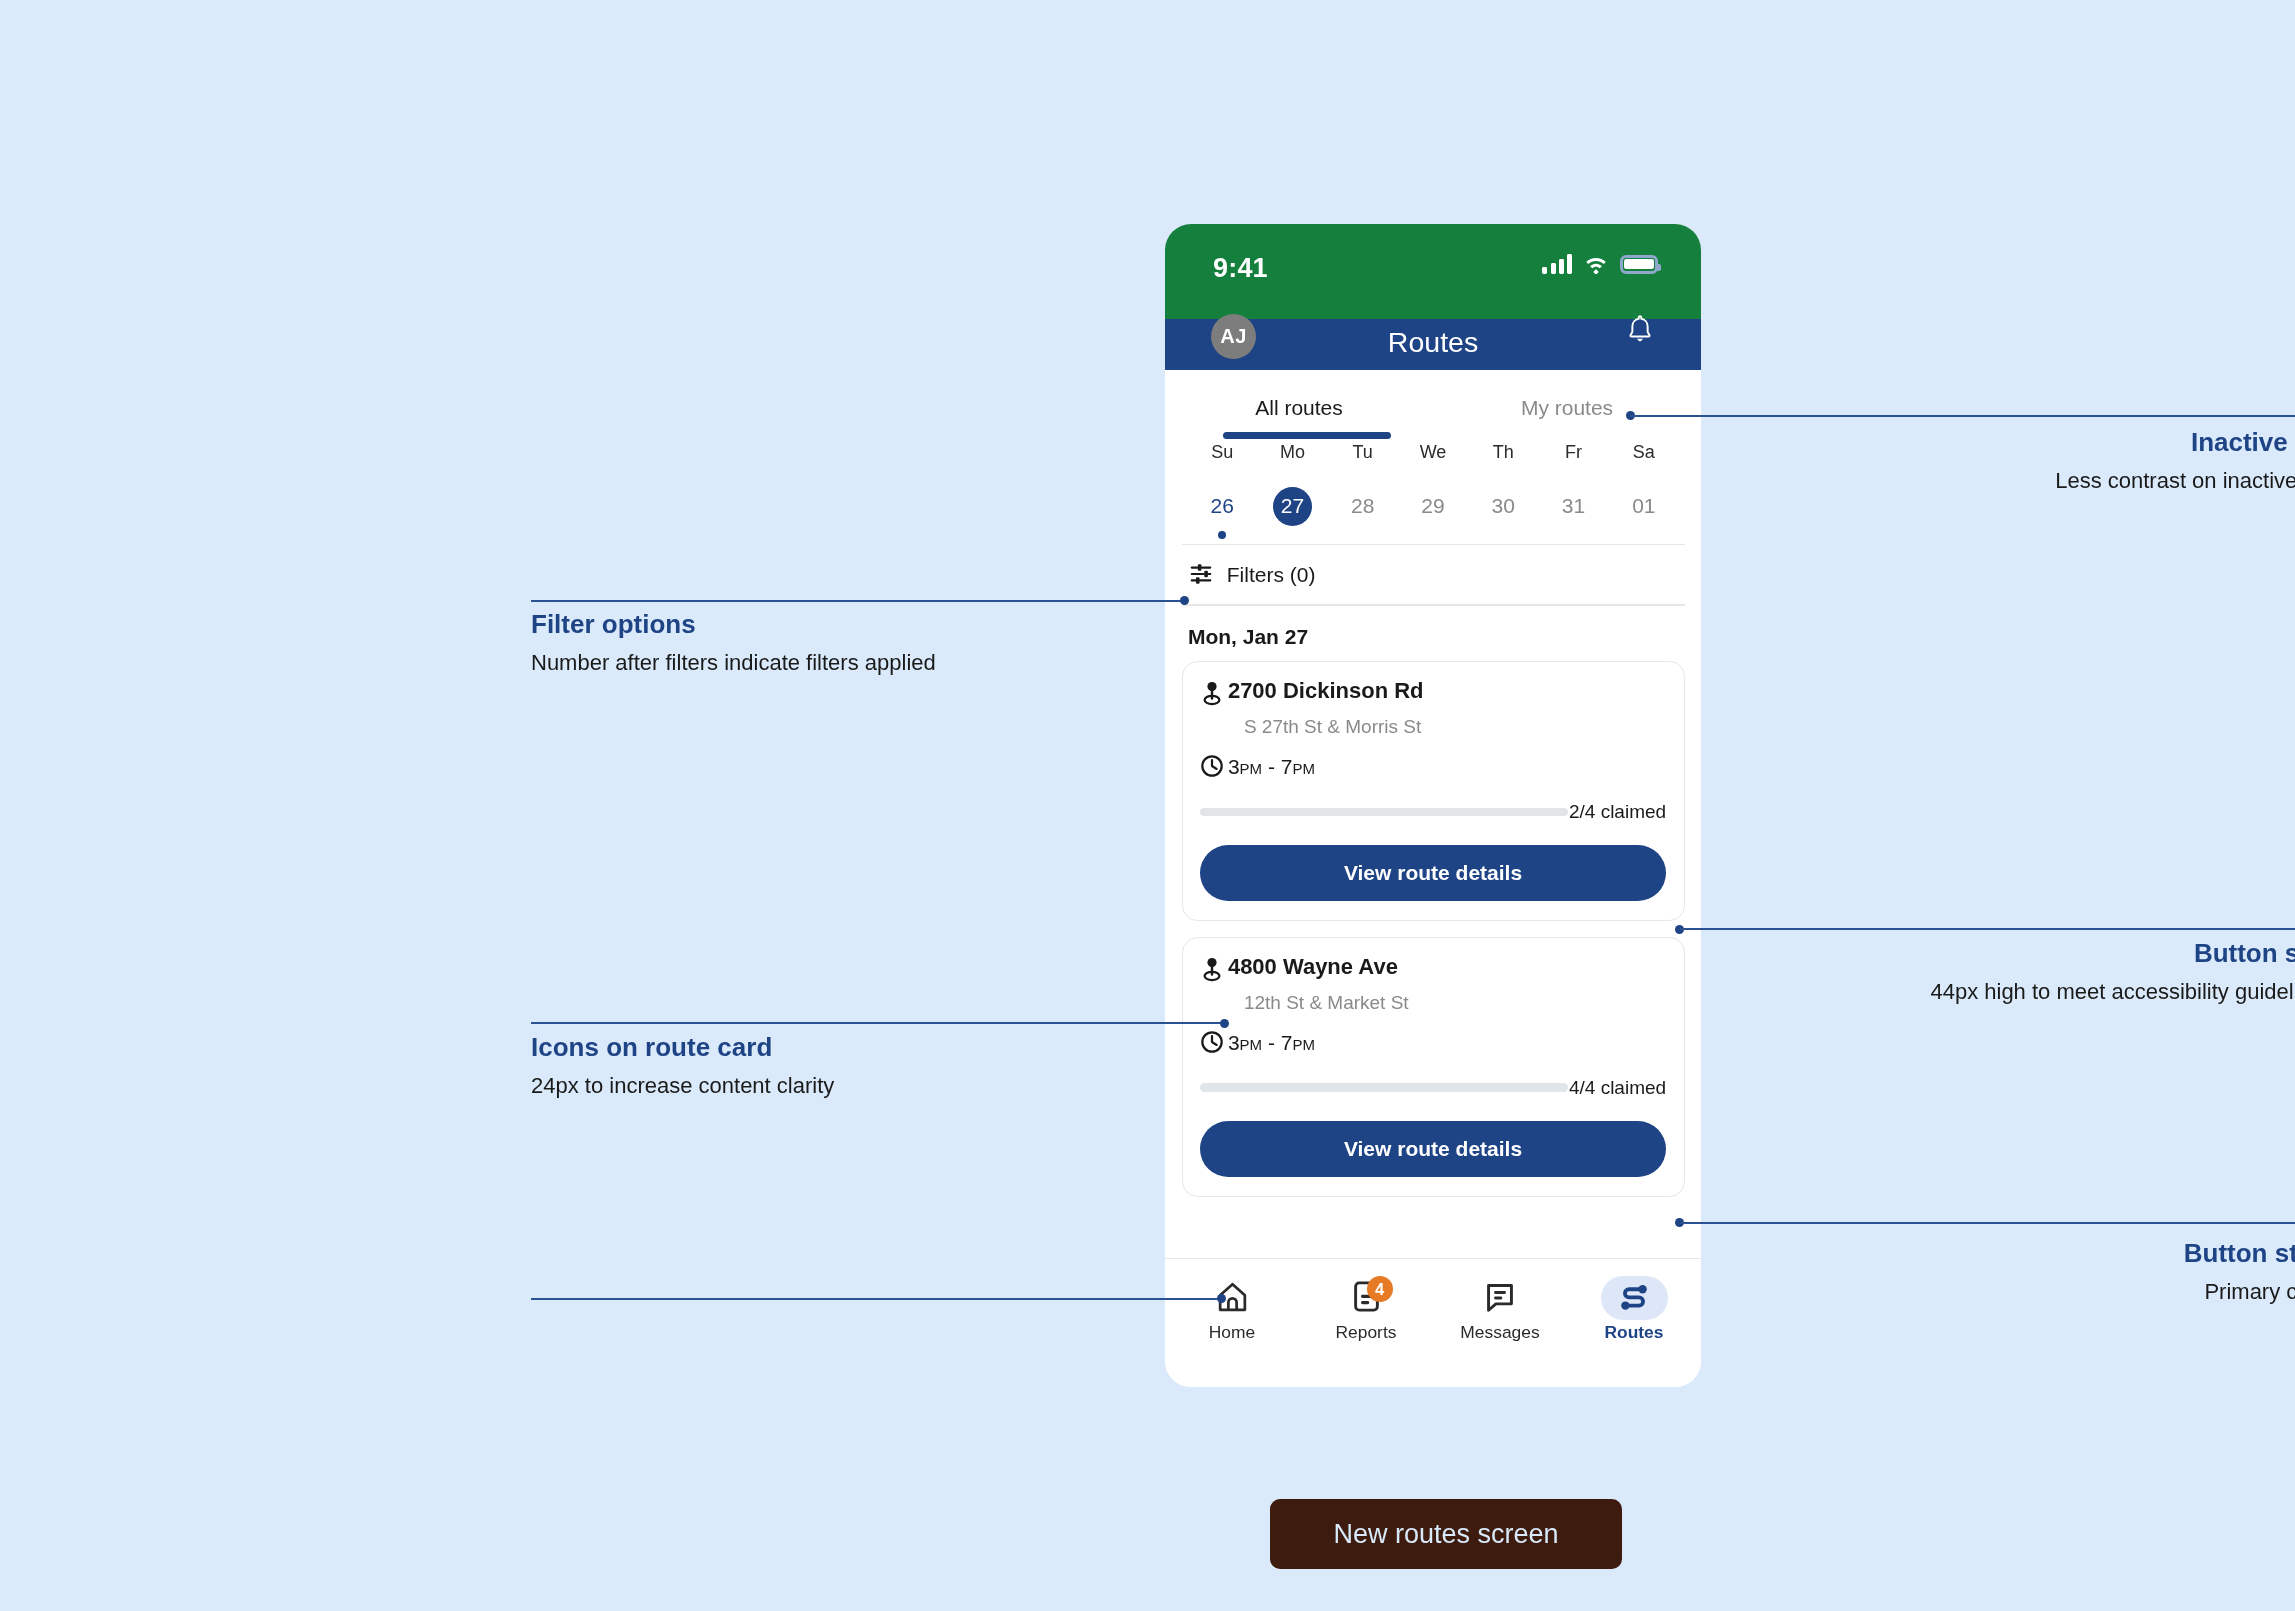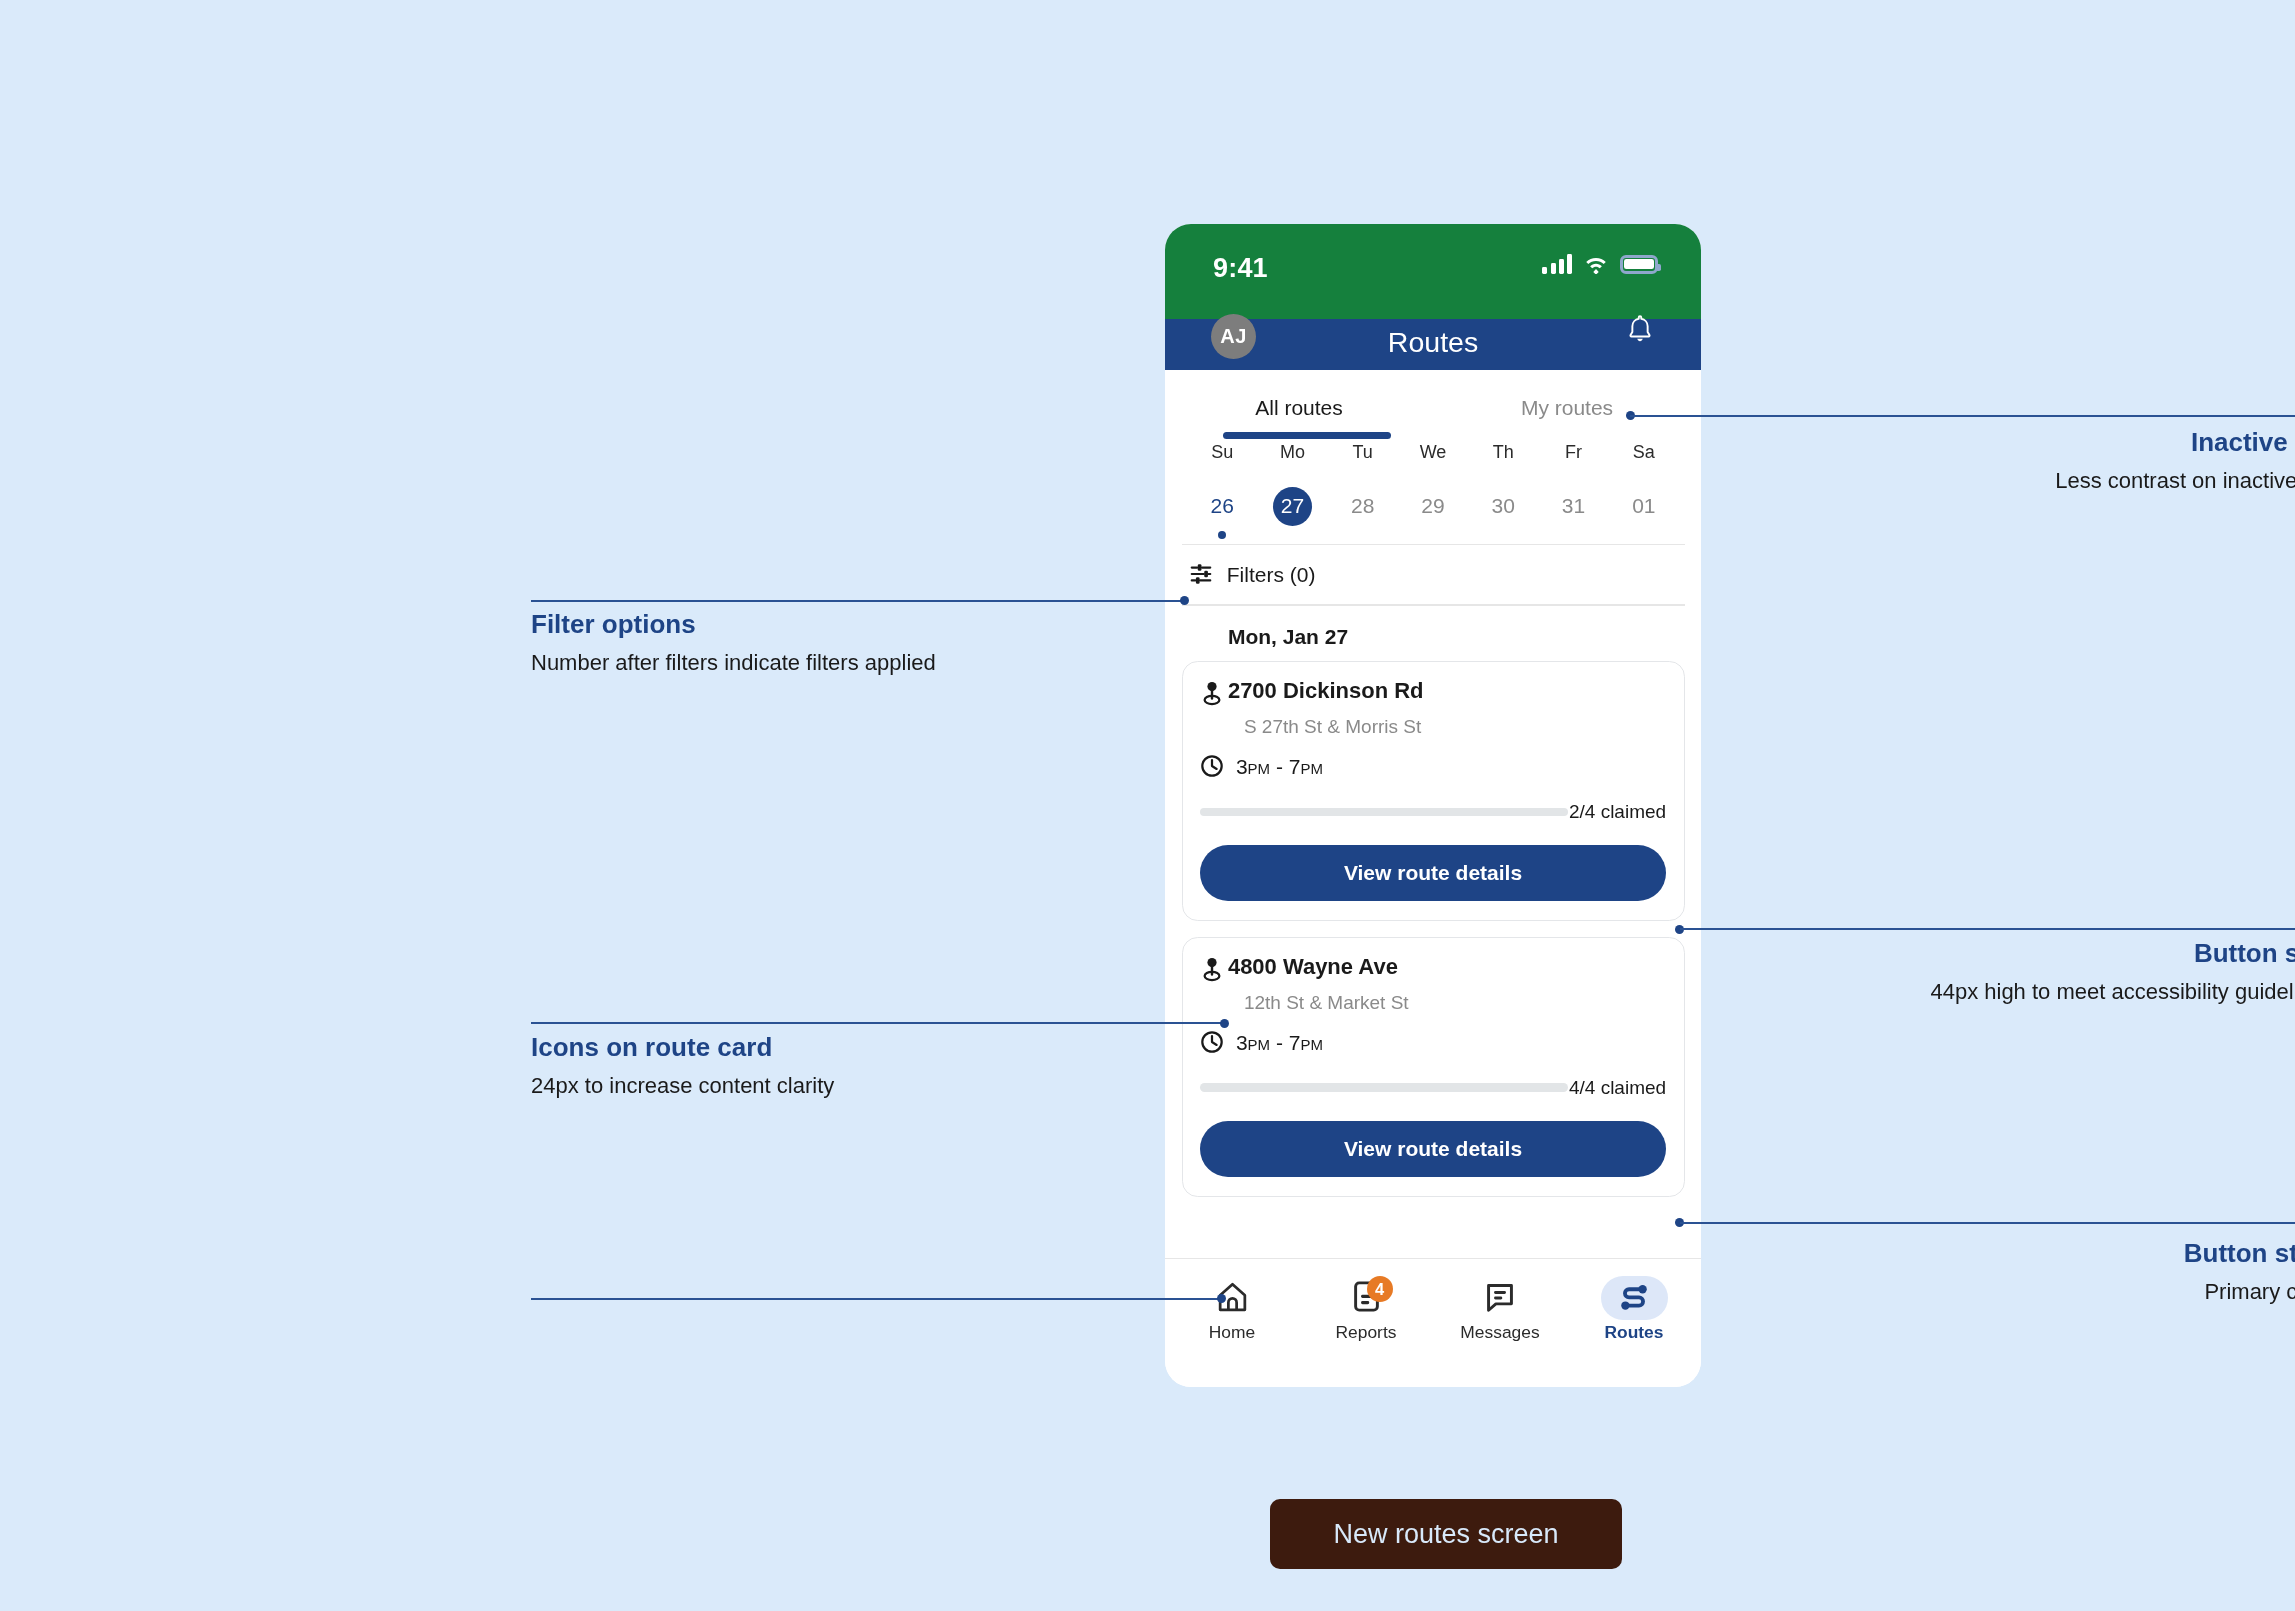--- a/index.html
+++ b/index.html
@@ -112,31 +112,30 @@
     display: flex; align-items: center; gap: 13.8px;
     padding: 16.5px 16.5px 16.5px 24px; background: #fff;
   }
   .filters-label { font-size: 21px; color: #1A1A1A; }
 
   
   .list { background: #fff; padding: 0 16.5px; }
   .date-heading {
     font-size: 21px; font-weight: 700; color: #1A1A1A;
     padding: 18.4px 6.4px 12px 6.4px;
-    margin-left: 40px;
   }
   .card {
     border: 1.8px solid #E4E6E9; border-radius: 15.6px;
     padding: 18.4px 17.4px 19px 17.4px; margin-bottom: 15.6px;
     background: #fff;
   }
   .card-row { display: flex; align-items: flex-start; gap: 4px; }
   .addr-title { font-size: 22px; font-weight: 700; color: #1A1A1A; line-height: 1; }
   .addr-sub { font-size: 19px; color: #8A8A8A; margin-top: 8.3px; margin-left: 44px; }
-  .time-row { display: flex; align-items: center; gap: 12px; margin-top: 15.6px; }
+  .time-row { display: flex; align-items: center; gap: 4px; margin-top: 15.6px; }
   .time-text { font-size: 21px; color: #1A1A1A; }
   .time-text small { font-size: 15px; }
   .progress-row { display: flex; align-items: center; gap: 1px; margin-top: 21px; }
   .bar { flex: 1; height: 8.7px; background: #E2E5E7; border-radius: 5.5px; overflow: hidden; }
   .bar-fill { height: 100%; background: #565C61; border-radius: 5.5px; }
   .claimed { font-size: 19px; color: #1A1A1A; white-space: nowrap; }
   .cta {
     display: block; width: 100%; margin-top: 22px;
     height: 56px; border: none; border-radius: 29px;
     background: #1E4486; color: #fff;

